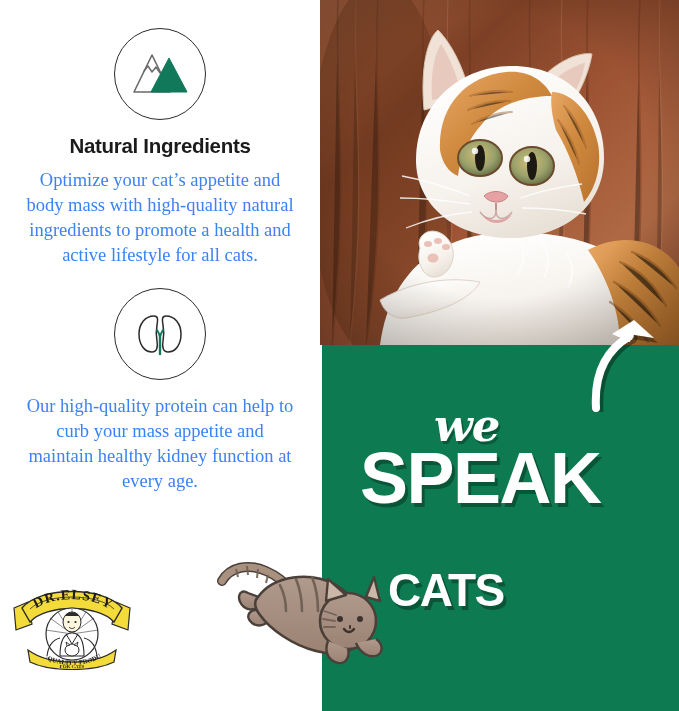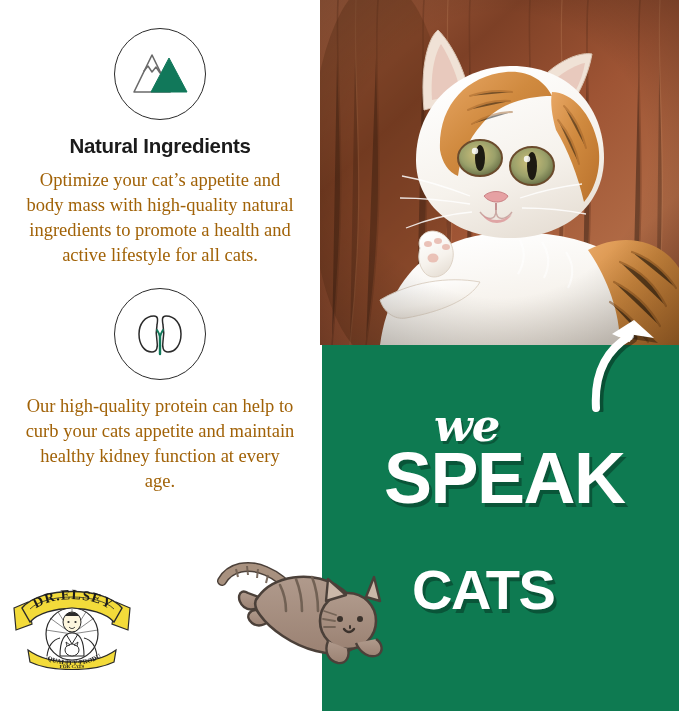--- a/index.html
+++ b/index.html
@@ -33,21 +33,21 @@
     font-size:20.5px;
     letter-spacing:-0.3px;
     color:#1b1b1b;
     margin-bottom:10px;
   }
 
   .feature-body {
     font-family:"Liberation Serif", serif;
     font-size:18.5px;
     line-height:25px;
-    color:#a16207;
+    color:#3b82f6;
     padding:0 24px;
   }
 
   
   .logo-wrap { position:absolute; left:10px; top:578px; width:124px; height:92px; }
   .logo-wrap svg { display:block; }
 
   
   .photo {
     position:absolute; left:320px; top:0; width:359px; height:345px;
@@ -78,24 +78,23 @@
   .word-for { left:116px; top:165px; font-size:40px; }
 
   .word-speak, .word-cats {
     position:absolute;
     font-family:"Liberation Sans", sans-serif;
     font-weight:bold;
     color:#ffffff;
     text-shadow:3px 4px 0 rgba(0,0,0,0.30);
     letter-spacing:-1.5px;
     white-space:nowrap;
-    margin-left:24px;
   }
   .word-speak { left:38px; top:97px;  font-size:72px; line-height:72px; }
-  .word-cats  { left:66px; top:209px; font-size:56px; line-height:72px; }
+  .word-cats  { left:66px; top:209px; font-size:46px; line-height:72px; }
 
   
   .arrow { position:absolute; left:590px; top:312px; width:80px; height:100px; }
   .arrow svg { display:block; }
 
   
   .cartoon-cat { position:absolute; left:214px; top:545px; width:182px; height:120px; }
   .cartoon-cat svg { display:block; }
 </style>
 </head>
@@ -120,21 +119,21 @@
     <div class="feature feature-2">
       <div class="icon-circle">
         <svg width="58" height="52" viewBox="0 0 58 52" aria-hidden="true">
           <path d="M23 8 C14 8 8 16 8 26 C8 36 13 44 21 44 C26 44 27 39 26 33 C25 27 25 22 26 17 C27 11 27 8 23 8 Z" fill="#ffffff" stroke="#2b2b2b" stroke-width="1.5"></path>
           <path d="M35 8 C44 8 50 16 50 26 C50 36 45 44 37 44 C32 44 31 39 32 33 C33 27 33 22 32 17 C31 11 31 8 35 8 Z" fill="#ffffff" stroke="#2b2b2b" stroke-width="1.5"></path>
           <path d="M26 22 C26 22 28 25 29 29 L29 45" fill="none" stroke="#11785a" stroke-width="2" stroke-linecap="round"></path>
           <path d="M32 22 C32 22 30 25 29 29" fill="none" stroke="#11785a" stroke-width="2" stroke-linecap="round"></path>
           <path d="M29 29 L29 46" fill="none" stroke="#11785a" stroke-width="2.4" stroke-linecap="round"></path>
         </svg>
       </div>
-      <div class="feature-body">Our high-quality protein can help to curb your cats appetite and maintain healthy kidney function at every age.</div>
+      <div class="feature-body">Our high-quality protein can help to curb your mass appetite and maintain healthy kidney function at every age.</div>
     </div>
 
     <div class="logo-wrap">
       <svg width="124" height="92" viewBox="0 0 124 92" aria-hidden="true">
 
         <path d="M4 30 L18 24 L22 46 L6 52 Z" fill="#F3DB3A" stroke="#2b2b2b" stroke-width="1.2"></path>
         <path d="M120 30 L106 24 L102 46 L118 52 Z" fill="#F3DB3A" stroke="#2b2b2b" stroke-width="1.2"></path>
 
         <path d="M12 30 C30 8 94 8 112 30 L104 44 C88 26 36 26 20 44 Z" fill="#F3DB3A" stroke="#2b2b2b" stroke-width="1.4"></path>
 

